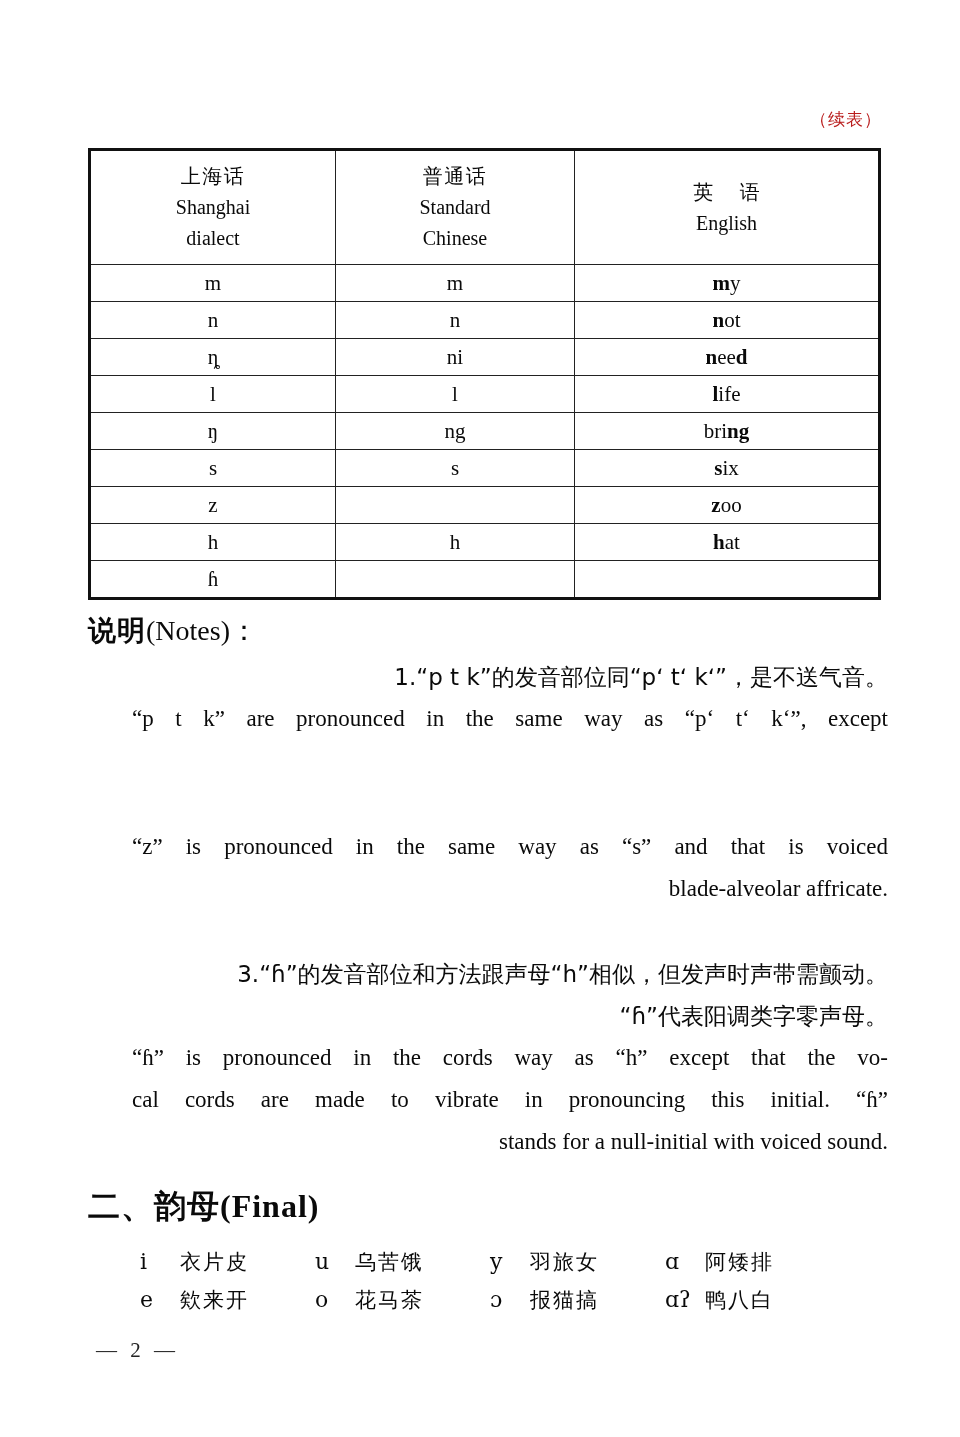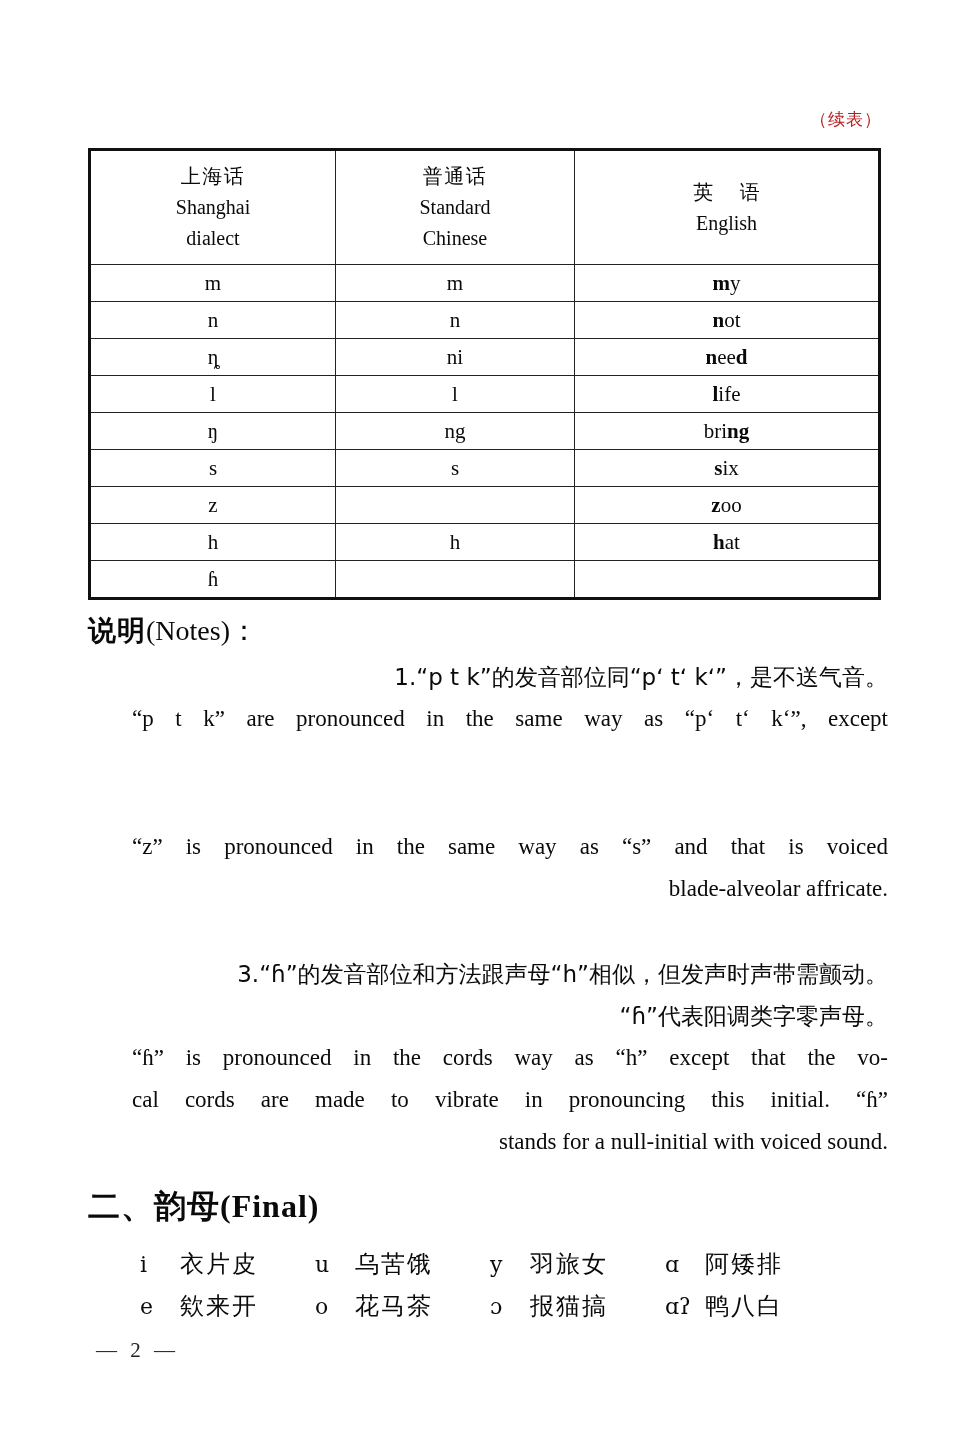--- a/index.html
+++ b/index.html
@@ -154,21 +154,21 @@
     align-items: baseline;
     gap: 14px;
   }
   .fin-sym {
     font-family: "DejaVu Serif", "Liberation Serif", serif;
     font-size: 22px;
     min-width: 26px;
   }
   .fin-chars {
     font-family: Liberation Serif, serif;
-    font-size: 24px;
+    font-size: 21px;
     letter-spacing: 2px;
   }
 
   
   .folio {
     position: absolute;
     left: 96px;
     top: 1338px;
     font-size: 21px;
     color: #222;

